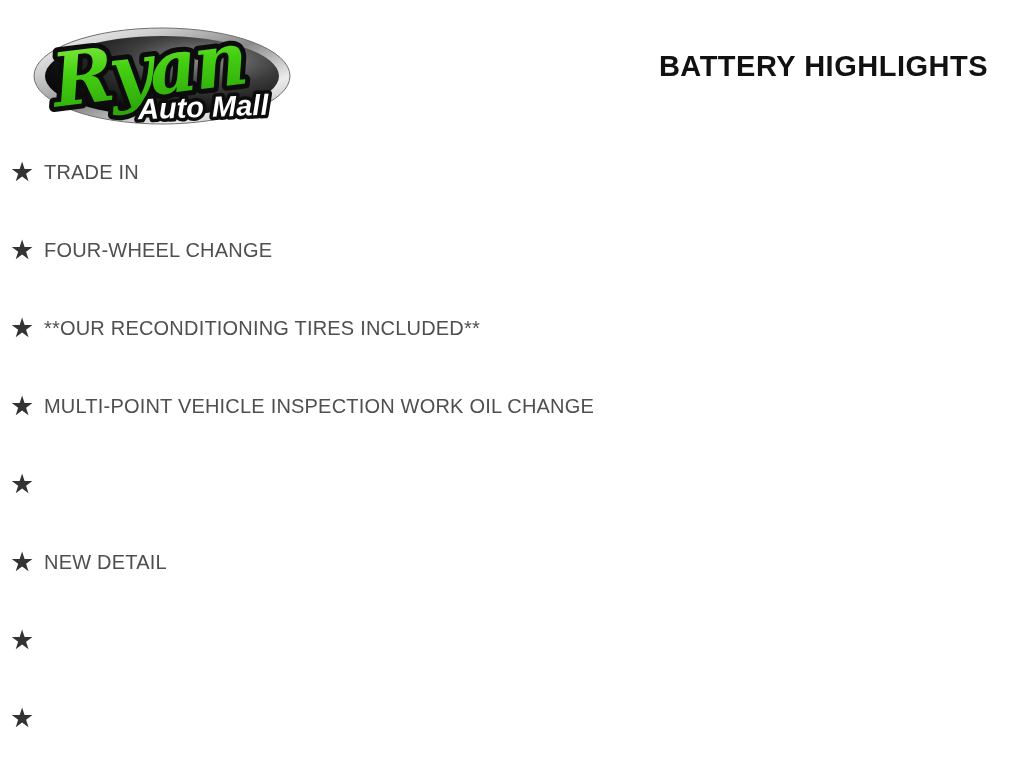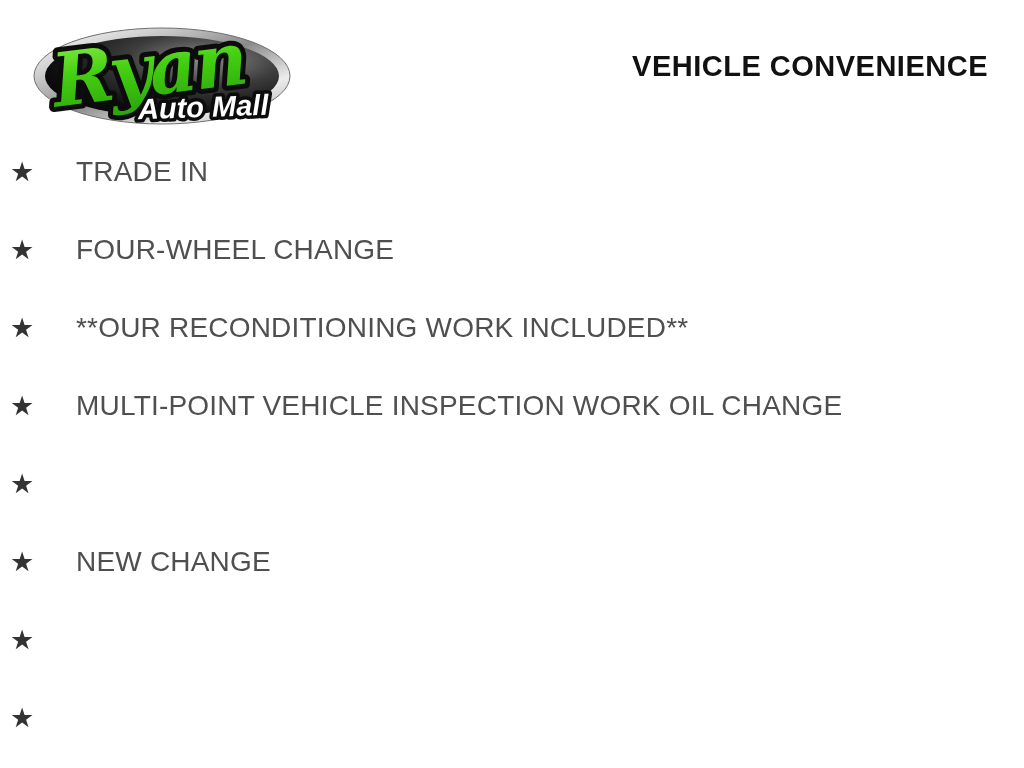--- a/index.html
+++ b/index.html
@@ -51,24 +51,23 @@
   }
   .star {
     display: inline-block;
     width: 34px;
     font-size: 27px;
     line-height: 1;
     color: var(--bullet);
     flex: 0 0 34px;
   }
   .label {
-    font-size: 28px;
+    font-size: 20px;
     letter-spacing: 0.2px;
     color: var(--text);
-    margin-left: 32px;
   }
 </style>
 </head>
 <body>
 
 <div class="page">
 
   <div class="logo">
     <svg viewBox="0 0 310 125" aria-hidden="true">
       <defs>
@@ -95,45 +94,45 @@
       <ellipse cx="154" cy="72" rx="128" ry="48" fill="url(#rimGrad)" stroke="#6f6f6f" stroke-width="1"></ellipse>
 
       <ellipse cx="154" cy="72" rx="117" ry="40" fill="url(#innerGrad)"></ellipse>
 
       <text x="44" y="90" font-family="DejaVu Serif, serif" font-style="italic" font-weight="bold" font-size="74" letter-spacing="-3" fill="url(#greenGrad)" stroke="#0c0c0c" stroke-width="10" paint-order="stroke" stroke-linejoin="round" transform="rotate(-7 150 65)">Ryan</text>
 
       <text x="130" y="113" font-family="Liberation Sans, sans-serif" font-style="italic" font-weight="bold" font-size="29" letter-spacing="0" fill="#ffffff" stroke="#0c0c0c" stroke-width="7" paint-order="stroke" stroke-linejoin="round" transform="rotate(-2 195 105)">Auto Mall</text>
     </svg>
   </div>
 
-  <h1 class="page-title">VEHICLE CONVENIENCE</h1>
+  <h1 class="page-title">BATTERY HIGHLIGHTS</h1>
 
   <ul class="highlights">
     <li>
       <span class="star">★</span>
       <span class="label">TRADE IN</span>
     </li>
     <li>
       <span class="star">★</span>
       <span class="label">FOUR-WHEEL CHANGE</span>
     </li>
     <li>
       <span class="star">★</span>
-      <span class="label">**OUR RECONDITIONING WORK INCLUDED**</span>
+      <span class="label">**OUR RECONDITIONING TIRES INCLUDED**</span>
     </li>
     <li>
       <span class="star">★</span>
       <span class="label">MULTI-POINT VEHICLE INSPECTION WORK OIL CHANGE</span>
     </li>
     <li>
       <span class="star">★</span>
     </li>
     <li>
       <span class="star">★</span>
-      <span class="label">NEW CHANGE</span>
+      <span class="label">NEW DETAIL</span>
     </li>
     <li>
       <span class="star">★</span>
     </li>
     <li>
       <span class="star">★</span>
     </li>
   </ul>
 
 </div>

